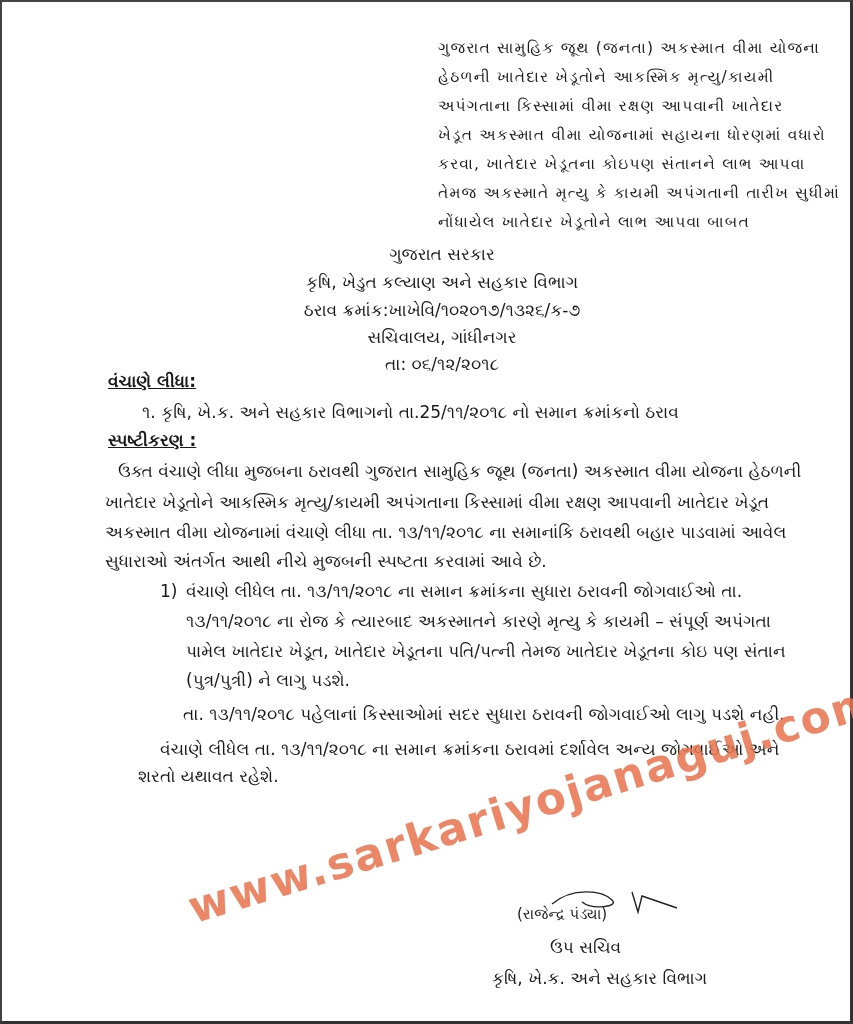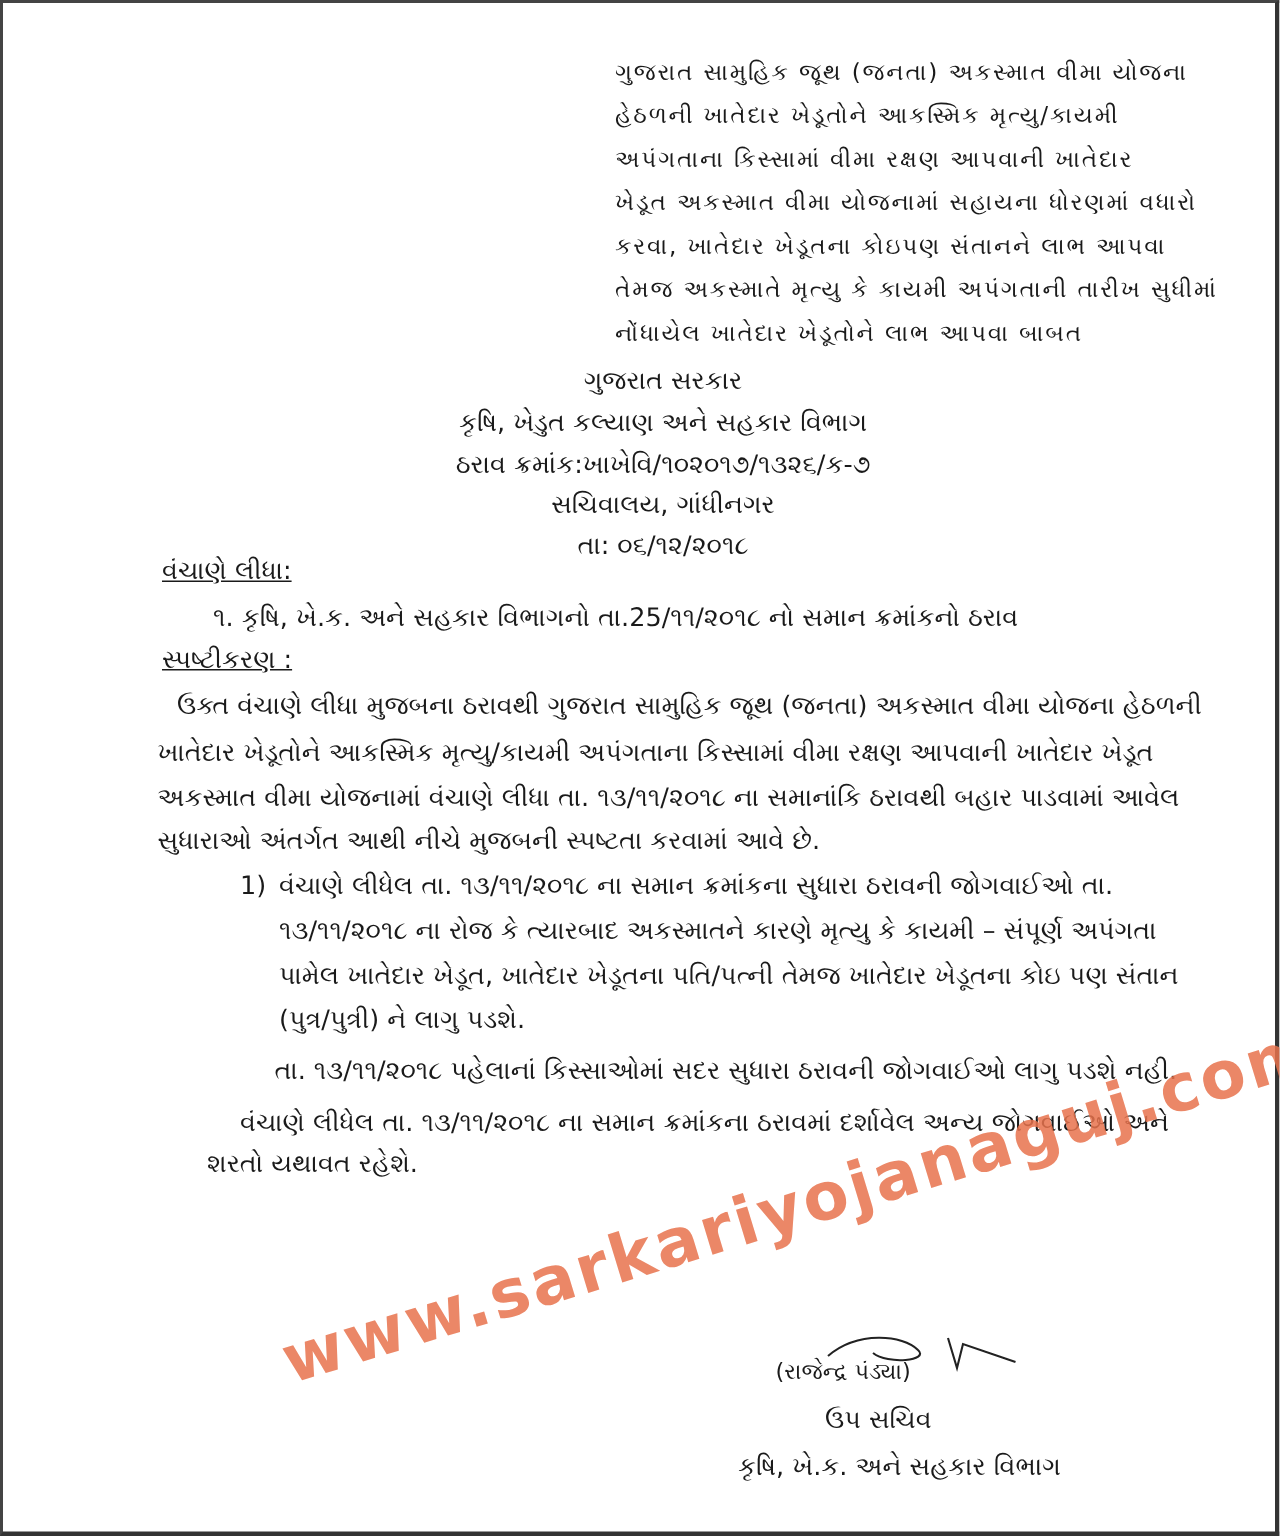--- a/index.html
+++ b/index.html
@@ -8,23 +8,23 @@
     position: relative; overflow: hidden;
     font-family: "DejaVu Sans", sans-serif; color: #1a1a1a;
   }
   .page {
     position: absolute; left: 0; top: 0; width: 853px; height: 1024px;
     box-sizing: border-box;
     border-left: 2px solid #444; border-top: 2px solid #444;
     border-right: 3px solid #333; border-bottom: 3px solid #333;
   }
   .line { position: absolute; white-space: nowrap; font-size: 17px; line-height: 20px; }
-  .subject .line { font-size: 15.5px; letter-spacing: 1.2px; }
+  .subject .line { font-size: 15.5px; letter-spacing: 1.2px; margin-left: 28px; }
   .center { text-align: center; }
-  .u { text-decoration: underline; }
+  .u { text-decoration: underline; font-weight: bold; }
   .watermark {
     position: absolute; left: 195px; top: 880px;
     font-family: "DejaVu Sans", sans-serif; font-weight: bold;
     font-size: 44px; color: #e8734d; opacity: 0.85;
     transform: rotate(-17deg); transform-origin: left bottom;
     letter-spacing: 2px; white-space: nowrap;
   }
   .sig {
     position: absolute; left: 515px; top: 898px; font-size: 15px;
   }

